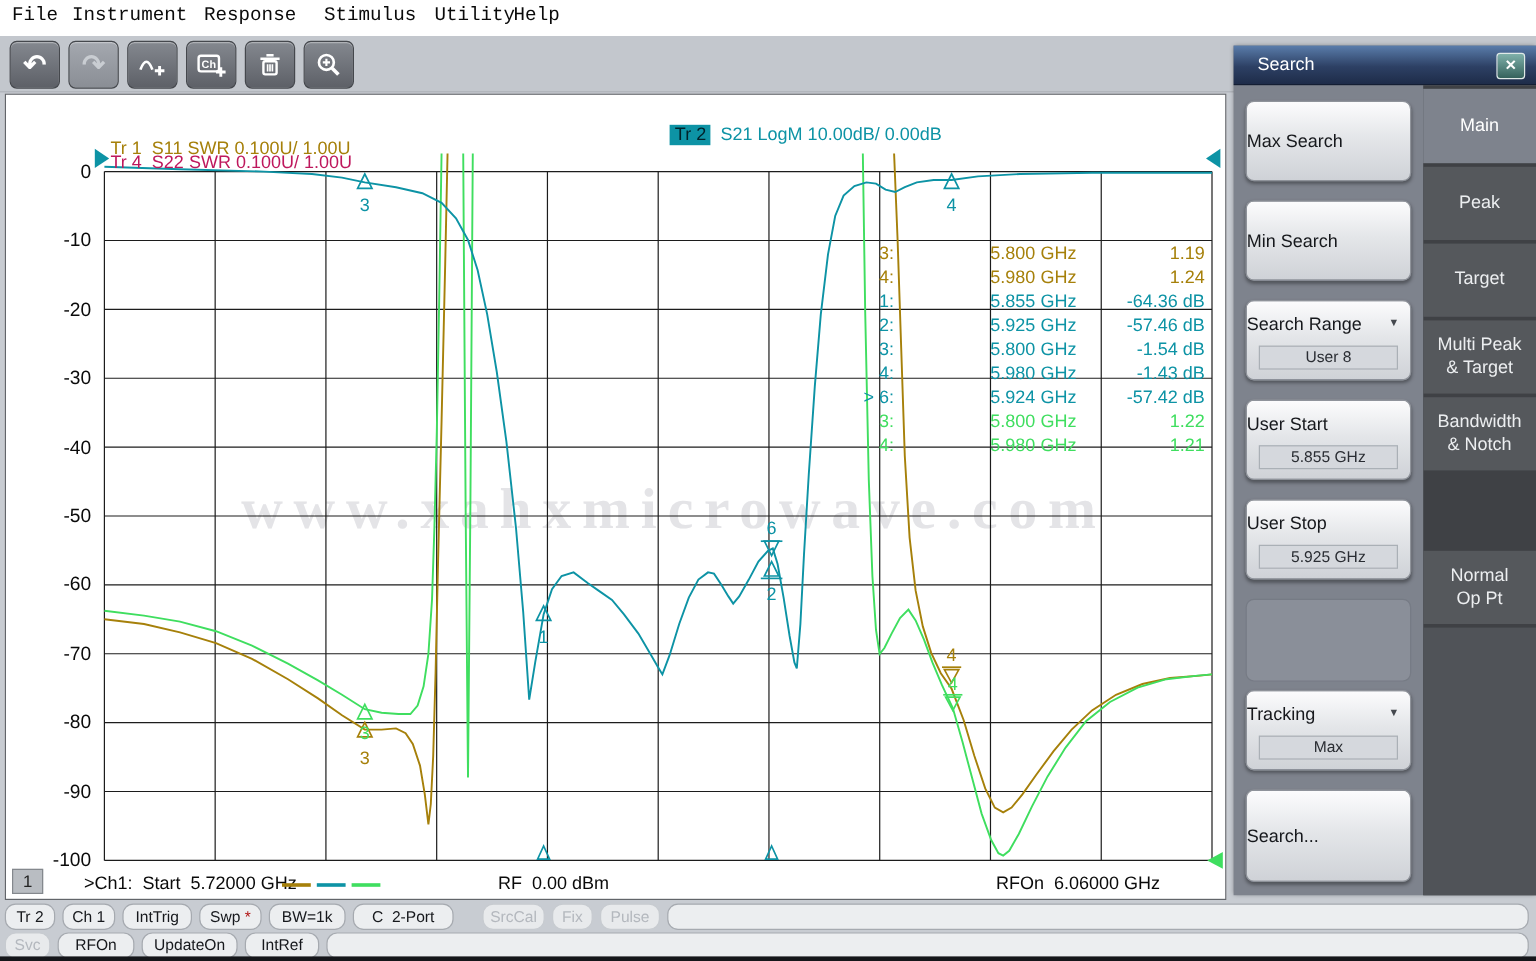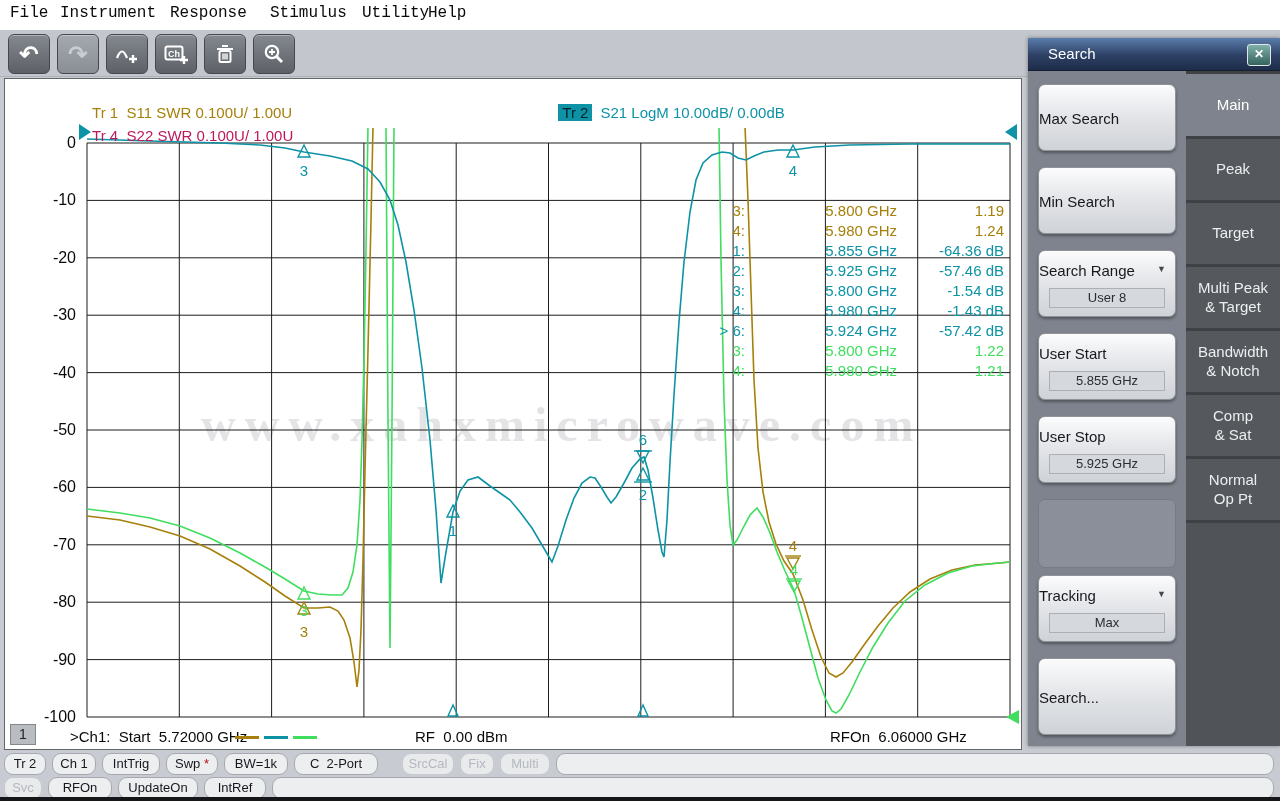--- a/index.html
+++ b/index.html
@@ -243,21 +243,21 @@
           <text x="897" y="356" text-anchor="end">5.800  GHz</text>
           <text x="1004" y="356" text-anchor="end">1.22</text>
         <text x="745" y="376" text-anchor="end">4:</text>
           <text x="897" y="376" text-anchor="end">5.980  GHz</text>
           <text x="1004" y="376" text-anchor="end">1.21</text>
       </g>
     </g>
   </svg>
 </div>
 
-<div class="trlabel olive" style="left:84px;top:87px;">
+<div class="trlabel olive" style="left:84px;top:98px;">
   <span>Tr 1</span><span>&nbsp;&nbsp;</span><span>S11 SWR 0.100U/ 1.00U</span>
 </div>
 <div class="trlabel green" style="left:84px;top:110px;">
   <span>Tr 4</span><span>&nbsp;&nbsp;</span><span>S22 SWR 0.100U/ 1.00U</span>
 </div>
 <div class="trlabel teal" style="left:550px;top:87px;">
   <span class="tr2badge">Tr 2</span><span>S21 LogM 10.00dB/ 0.00dB</span>
 </div>
 
 <div id="chanbadge" class="abs">1</div>
@@ -275,22 +275,20 @@
   </div>
   <div id="panelbody">
     <div id="tabcol">
       <div class="tab active" style="top:3px;height:62px;">Main</div>
       <div class="tab" style="top:68px;height:61px;">Peak</div>
       <div class="tab" style="top:132px;height:61px;">Target</div>
       <div class="tab" style="top:196px;height:61px;">Multi Peak
 &amp; Target</div>
       <div class="tab" style="top:260px;height:61px;">Bandwidth
 &amp; Notch</div>
-      <div class="tab" style="top:324px;height:61px;">Comp
-&amp; Sat</div>
       <div class="tab" style="top:388px;height:61px;">Normal
 Op Pt</div>
       <div id="tabfill"></div>
     </div>
     <div class="pbtn simple" style="top:13px;height:67px;">
         <span class="lbl">Max Search</span>
       </div>
     <div class="pbtn simple" style="top:96px;height:67px;">
         <span class="lbl">Min Search</span>
       </div>
@@ -321,21 +319,21 @@
 
 <div class="abs" style="left:0;top:0;">
   <div class="bbtn" style="left:4px;top:753px;width:42px;">Tr 2</div>
   <div class="bbtn" style="left:52px;top:753px;width:44px;">Ch 1</div>
   <div class="bbtn" style="left:102px;top:753px;width:58px;">IntTrig</div>
   <div class="bbtn" style="left:166px;top:753px;width:52px;"><span>Swp </span><span class="star">*</span></div>
   <div class="bbtn" style="left:224px;top:753px;width:64px;">BW=1k</div>
   <div class="bbtn" style="left:294px;top:753px;width:84px;">C  2-Port</div>
   <div class="bbtn disabled" style="left:402px;top:753px;width:52px;">SrcCal</div>
   <div class="bbtn disabled" style="left:460px;top:753px;width:34px;">Fix</div>
-  <div class="bbtn disabled" style="left:500px;top:753px;width:50px;">Multi</div>
+  <div class="bbtn disabled" style="left:500px;top:753px;width:50px;">Pulse</div>
   <div class="bbtn" style="left:556px;top:753px;width:718px;"></div>
 
   <div class="bbtn disabled" style="left:4px;top:777px;width:38px;">Svc</div>
   <div class="bbtn" style="left:48px;top:777px;width:64px;">RFOn</div>
   <div class="bbtn" style="left:118px;top:777px;width:80px;">UpdateOn</div>
   <div class="bbtn" style="left:204px;top:777px;width:62px;">IntRef</div>
   <div class="bbtn" style="left:272px;top:777px;width:1002px;"></div>
 </div>
 <div id="bottomstrip" class="abs"></div>
 

